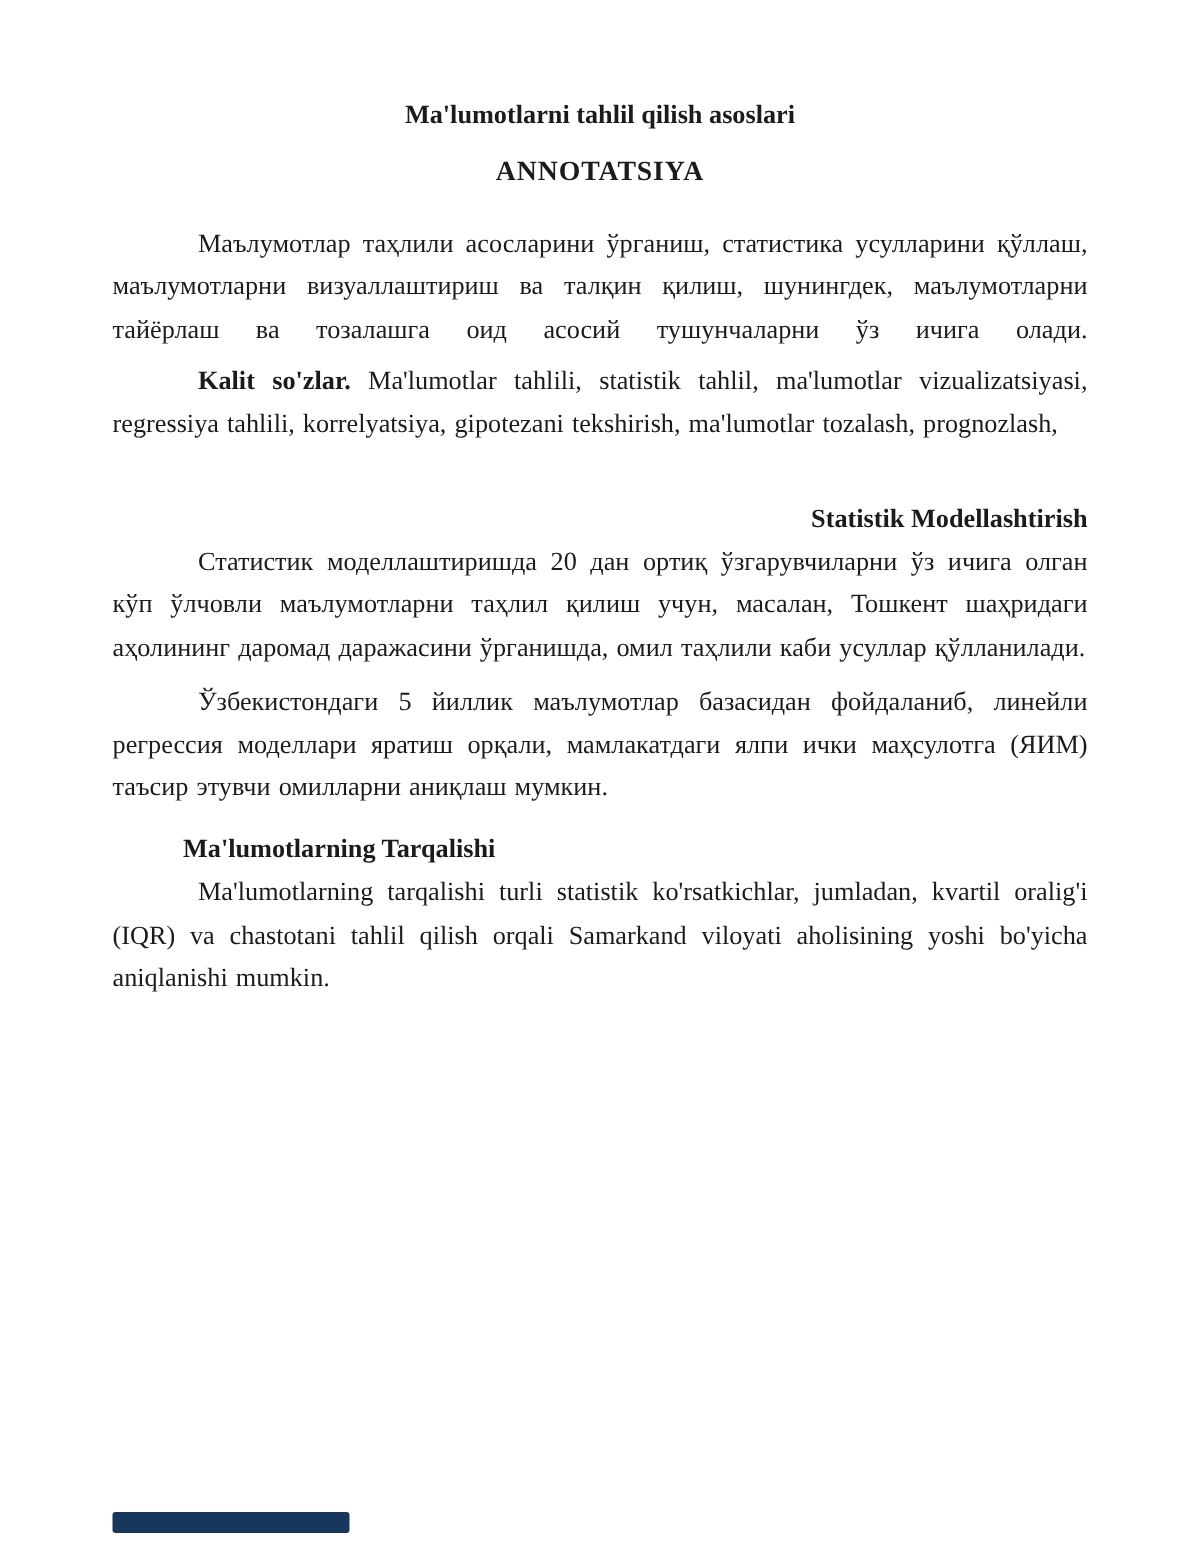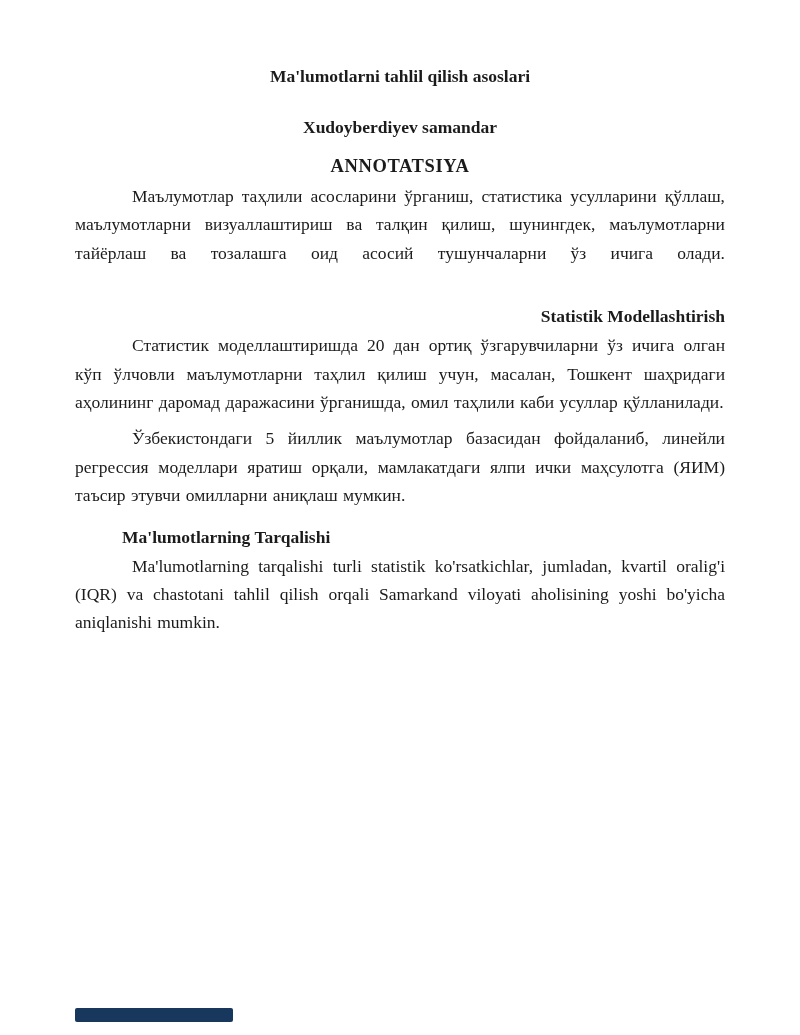--- a/index.html
+++ b/index.html
@@ -40,21 +40,21 @@
   }
   .para {
     font-size: 17.5px;
     line-height: 28.4px;
     text-align: justify;
     text-indent: 57px;
     margin: 8px 0 0 0;
     word-spacing: 1px;
   }
   .para.annotation {
-    margin-top: 5px;
+    margin-top: 22px;
     text-align-last: justify;
   }
   .para.keywords {
     margin-top: 6px;
   }
   .section-heading {
     font-size: 17.5px;
     font-weight: bold;
     line-height: 22px;
     margin: 0;
@@ -79,26 +79,26 @@
     border-radius: 2px;
   }
 </style>
 </head>
 <body>
 
 <div class="doc">
 
   <div class="title">Ma'lumotlarni tahlil qilish asoslari</div>
 
-  <div class="author">Xudoyberdiyev samandar</div>
 
   <div class="annot-heading">ANNOTATSIYA</div>
 
   <p class="para annotation">Маълумотлар таҳлили асосларини ўрганиш, статистика усулларини қўллаш, маълумотларни визуаллаштириш ва талқин қилиш, шунингдек, маълумотларни тайёрлаш ва тозалашга оид асосий тушунчаларни ўз ичига олади.</p>
 
+  <p class="para keywords"><b>Kalit so'zlar.</b><span> Ma'lumotlar tahlili,  statistik tahlil,  ma'lumotlar vizualizatsiyasi, regressiya tahlili,  korrelyatsiya,  gipotezani tekshirish,  ma'lumotlar tozalash, prognozlash,</span></p>
 
   <h2 class="section-heading first">Statistik Modellashtirish</h2>
 
 
   <p class="para">Статистик моделлаштиришда 20 дан ортиқ ўзгарувчиларни ўз ичига олган кўп ўлчовли маълумотларни таҳлил қилиш учун, масалан, Тошкент шаҳридаги аҳолининг даромад даражасини ўрганишда, омил таҳлили каби усуллар қўлланилади.</p>
 
   <p class="para">Ўзбекистондаги 5 йиллик маълумотлар базасидан фойдаланиб,  линейли регрессия моделлари яратиш орқали, мамлакатдаги ялпи ички маҳсулотга (ЯИМ) таъсир этувчи омилларни аниқлаш мумкин.</p>
 
   <h2 class="section-heading second">Ma'lumotlarning Tarqalishi</h2>
 

